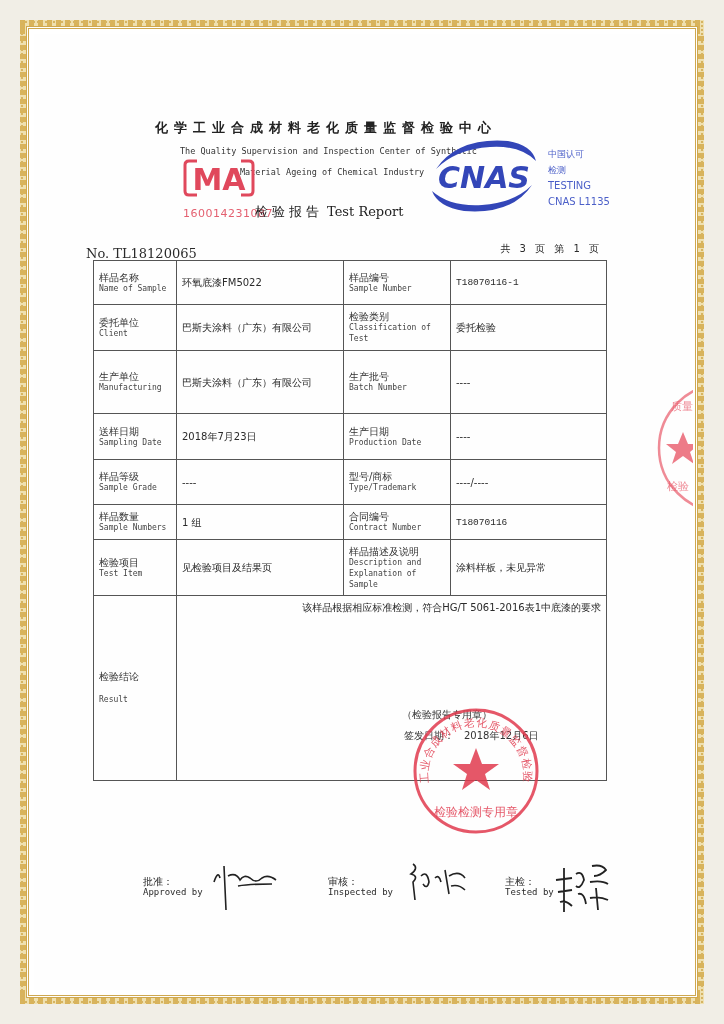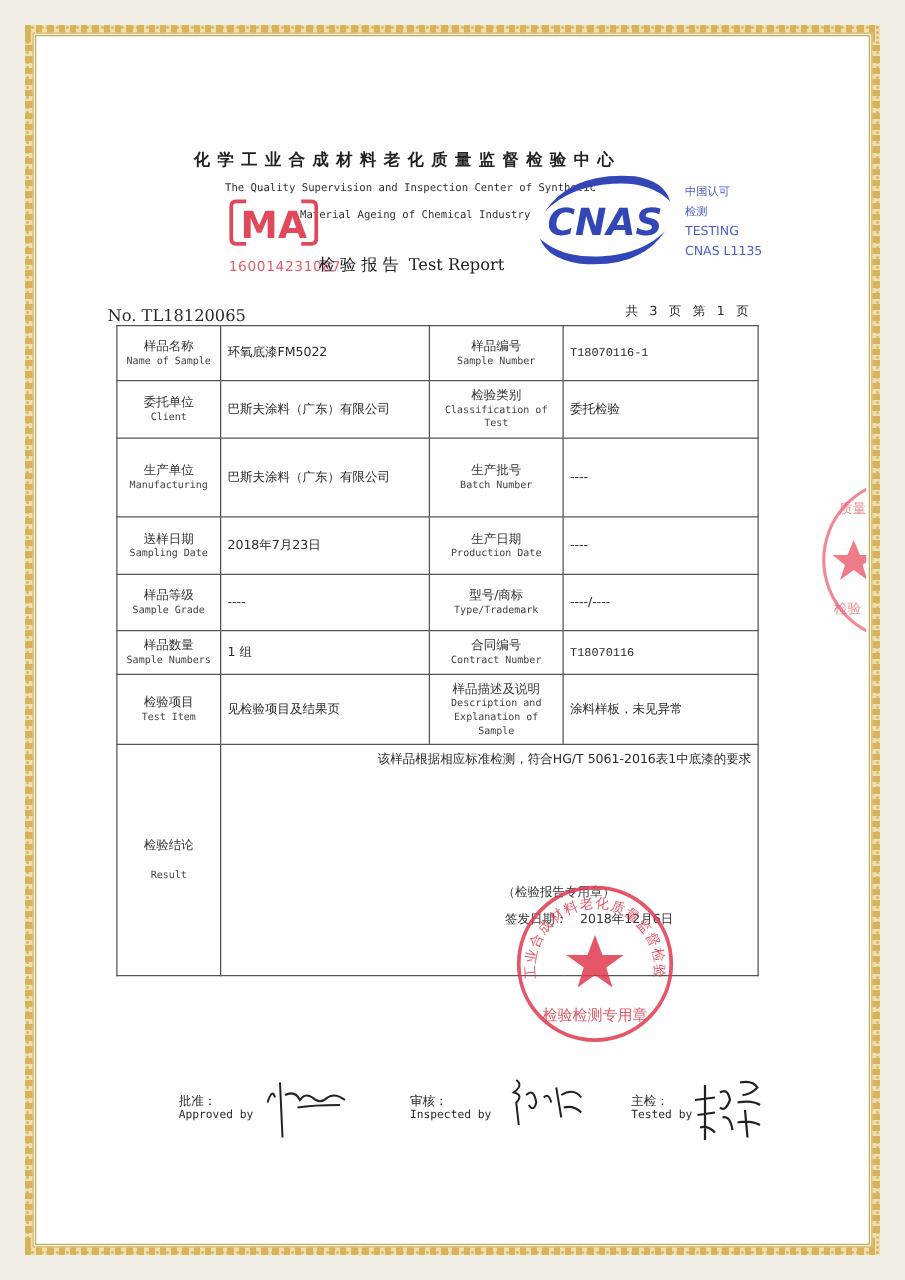--- a/index.html
+++ b/index.html
@@ -80,21 +80,21 @@
 
   
   .tbl {
     position: absolute; left: 93px; top: 260px; width: 513px;
     border-collapse: collapse; table-layout: fixed;
   }
   .tbl td {
     border: 1px solid #555; padding: 0 5px; vertical-align: middle;
     font-size: 10px; line-height: 11px;
   }
-  .tbl td.lbl { text-align: center; color: #333; }
+  .tbl td.lbl { color: #333; }
   .lbl .cn { display: block; font-family: "DejaVu Sans", sans-serif; font-size: 10px; }
   .lbl .en { display: block; font-family: "DejaVu Sans Mono", monospace; font-size: 8px; color: #444; }
   .tbl td.val { font-family: "DejaVu Sans", sans-serif; font-size: 10px; color: #2a2a2a; }
   .tbl td.val.mono { font-family: Liberation Mono, monospace; font-size: 9.5px; }
   .result-cell { position: relative; vertical-align: top !important; }
   .result-text {
     display: block; text-align: right; padding-top: 6px;
     font-family: "DejaVu Sans", sans-serif; font-size: 10px;
   }
   .stamp-note {

